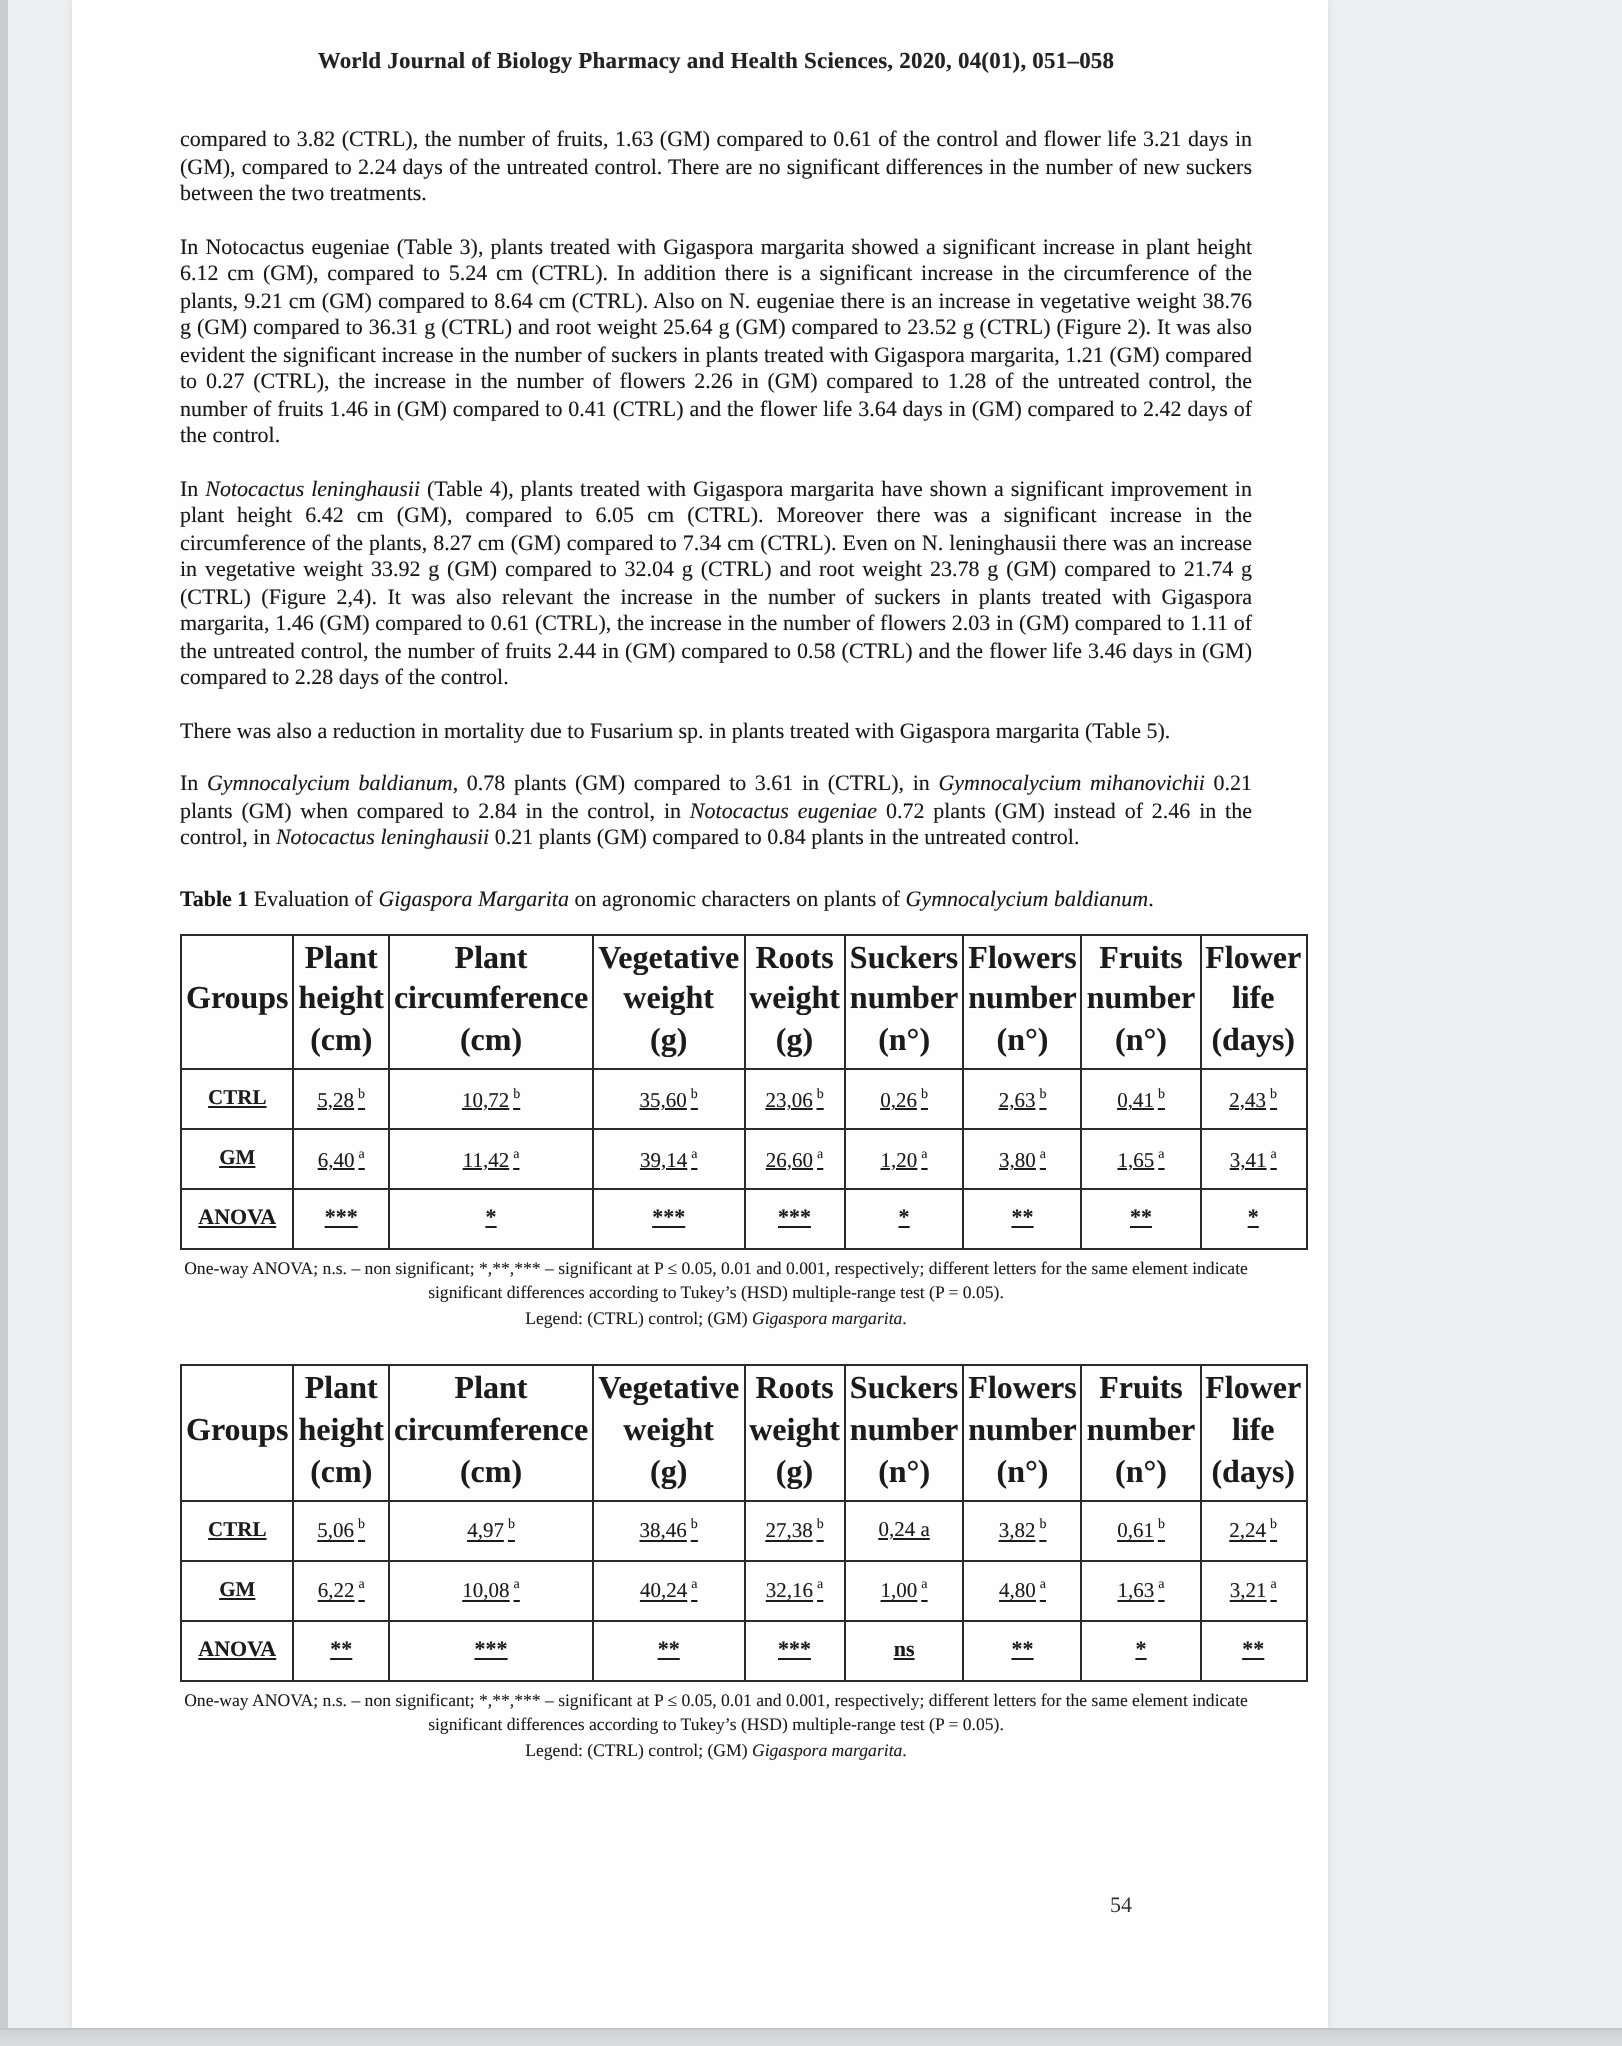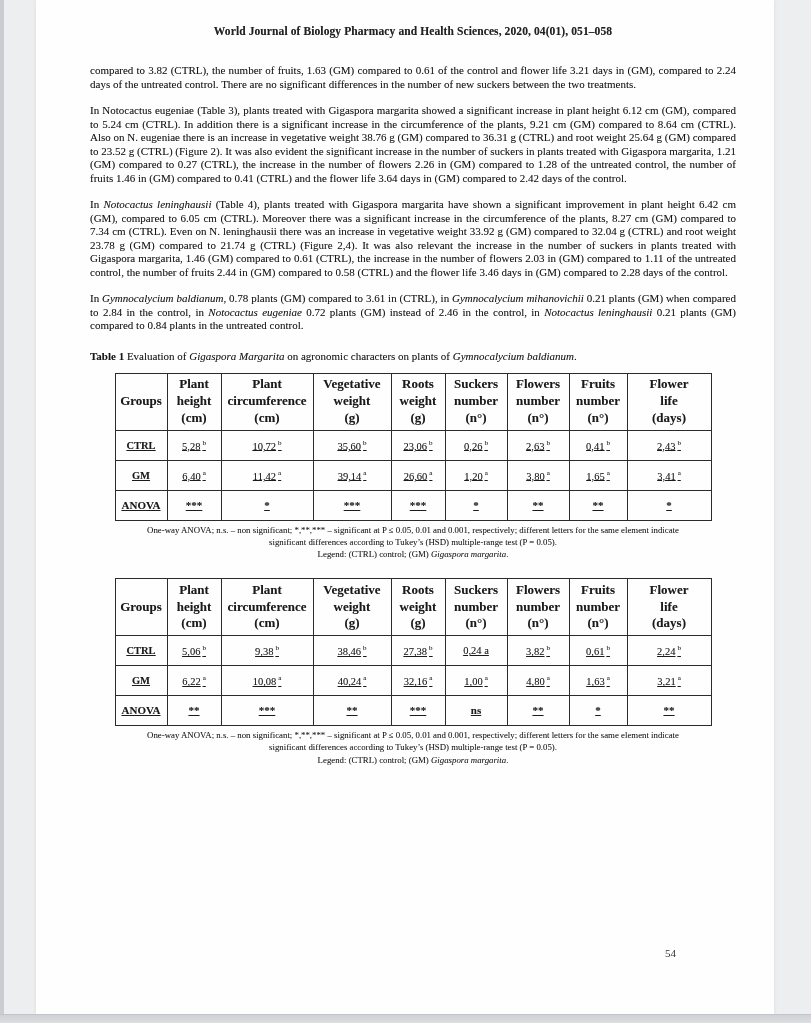--- a/index.html
+++ b/index.html
@@ -5,21 +5,21 @@
   html,body{margin:0;padding:0;}
   body{
     width:811px;height:1023px;position:relative;overflow:hidden;
     background:#eceef0;
     font-family:"Liberation Serif", serif;
   }
   .left-edge{position:absolute;left:0;top:0;width:4px;height:1015px;background:#c9ccd0;}
   .bottom-edge{position:absolute;left:0;bottom:0;width:811px;height:8px;
     background:linear-gradient(#cfd1d4,#dcdee0);border-top:1px solid #c2c4c7;}
   .page{
-    position:absolute;left:36px;top:0;width:738px;height:1015px;
+    position:absolute;left:36px;top:0;width:628px;height:1015px;
     background:#fefefe;box-shadow:0 0 4px rgba(0,0,0,0.08);
   }
   .content{padding:20px 38px 0 54px;color:#171717;}
   .header-line{
     text-align:center;font-size:11.5px;font-weight:bold;color:#222;
     margin-top:5px;letter-spacing:.1px;
     text-shadow:0 0 .5px rgba(0,0,0,.35);
   }
   .body-text{margin-top:27px;}
   .paragraph{
@@ -35,21 +35,21 @@
     border-collapse:collapse;margin:0 auto 3px auto;table-layout:fixed;
     font-size:10.5px;color:#1b1b1b;
     text-shadow:0 0 .4px rgba(0,0,0,.3);
   }
   table.data-table th, table.data-table td{
     border:1px solid #2b2b2b;text-align:center;vertical-align:middle;
     padding:2px 2px;
   }
   table.data-table th{
     font-weight:bold;white-space:pre-line;line-height:1.3;height:52px;
-    font-size:13px;
+    font-size:16px;
   }
   table.data-table td{height:25px;text-decoration:underline;}
   td.row-label{font-weight:bold;}
   tr.anova-row td{font-weight:bold;font-size:11px;}
   sup.sig-letter{font-size:7px;margin-left:2px;}
   .table-footnote{
     font-size:8.8px;line-height:1.42;text-align:center;margin-top:2px;
     color:#1a1a1a;text-shadow:0 0 .4px rgba(0,0,0,.25);
   }
   .page-number{
@@ -63,20 +63,21 @@
 
 <div class="left-edge"></div>
 
 <div class="page">
   <div class="content">
     <div class="header-line">World Journal of Biology Pharmacy and Health Sciences, 2020, 04(01), 051–058</div>
     <div class="body-text" id="paragraphs">
         <div class="paragraph"><span>compared to 3.82 (CTRL), the number of fruits, 1.63 (GM) compared to 0.61 of the control and flower life 3.21 days in (GM), compared to 2.24 days of the untreated control. There are no significant differences in the number of new suckers between the two treatments.</span></div>
         <div class="paragraph"><span>In Notocactus eugeniae (Table 3), plants treated with Gigaspora margarita showed a significant increase in plant height 6.12 cm (GM), compared to 5.24 cm (CTRL). In addition there is a significant increase in the circumference of the plants, 9.21 cm (GM) compared to 8.64 cm (CTRL). Also on N. eugeniae there is an increase in vegetative weight 38.76 g (GM) compared to 36.31 g (CTRL) and root weight 25.64 g (GM) compared to 23.52 g (CTRL) (Figure 2). It was also evident the significant increase in the number of suckers in plants treated with Gigaspora margarita, 1.21 (GM) compared to 0.27 (CTRL), the increase in the number of flowers 2.26 in (GM) compared to 1.28 of the untreated control, the number of fruits 1.46 in (GM) compared to 0.41 (CTRL) and the flower life 3.64 days in (GM) compared to 2.42 days of the control.</span></div>
         <div class="paragraph"><span>In </span><span class="italic ">Notocactus leninghausii</span><span> (Table 4), plants treated with Gigaspora margarita have shown a significant improvement in plant height 6.42 cm (GM), compared to 6.05 cm (CTRL).  Moreover there was a significant increase in the circumference of the plants, 8.27 cm (GM) compared to 7.34 cm (CTRL). Even on N. leninghausii there was an increase in vegetative weight 33.92 g (GM) compared to 32.04 g (CTRL) and root weight 23.78 g (GM) compared to 21.74 g (CTRL) (Figure 2,4). It was also relevant the increase in the number of suckers in plants treated with Gigaspora margarita, 1.46 (GM) compared to 0.61 (CTRL), the increase in the number of flowers 2.03 in (GM) compared to 1.11 of the untreated control, the number of fruits 2.44 in (GM) compared to 0.58 (CTRL) and the flower life 3.46 days in (GM) compared to 2.28 days of the control.</span></div>
+        <div class="paragraph"><span>There was also a reduction in mortality due to Fusarium sp. in plants treated with Gigaspora margarita (Table 5).</span></div>
         <div class="paragraph"><span>In </span><span class="italic ">Gymnocalycium baldianum</span><span>, 0.78 plants (GM) compared to 3.61 in (CTRL), in </span><span class="italic ">Gymnocalycium mihanovichii</span><span> 0.21 plants (GM) when compared to 2.84 in the control, in </span><span class="italic ">Notocactus eugeniae</span><span> 0.72 plants (GM) instead of 2.46 in the control, in </span><span class="italic ">Notocactus leninghausii</span><span> 0.21 plants (GM) compared to 0.84 plants in the untreated control.</span></div>
       </div>
     <div id="tables">
         <div class="table-section">
           <div class="table-caption"><span class="bold">Table 1</span><span> Evaluation of </span><span class="italic ">Gigaspora Margarita</span><span> on agronomic characters on plants of </span><span class="italic ">Gymnocalycium baldianum</span><span>.</span></div>
           <table class="data-table">
             <colgroup>
               <col style="width: 52px;">
               <col style="width: 54px;">
               <col style="width: 92px;">
@@ -197,21 +198,21 @@
 (n°)</th>
                 <th>Flower
 life
 (days)</th>
               </tr>
             </thead>
             <tbody>
               <tr>
                 <td class="row-label">CTRL</td>
                 <td><span>5,06</span><sup class="sig-letter">b</sup></td>
-                <td><span>9,38</span><sup class="sig-letter">b</sup></td>
+                <td><span>4,97</span><sup class="sig-letter">b</sup></td>
                 <td><span>38,46</span><sup class="sig-letter">b</sup></td>
                 <td><span>27,38</span><sup class="sig-letter">b</sup></td>
                 <td><span>0,24 a</span></td>
                 <td><span>3,82</span><sup class="sig-letter">b</sup></td>
                 <td><span>0,61</span><sup class="sig-letter">b</sup></td>
                 <td><span>2,24</span><sup class="sig-letter">b</sup></td>
               </tr>
               <tr>
                 <td class="row-label">GM</td>
                 <td><span>6,22</span><sup class="sig-letter">a</sup></td>

